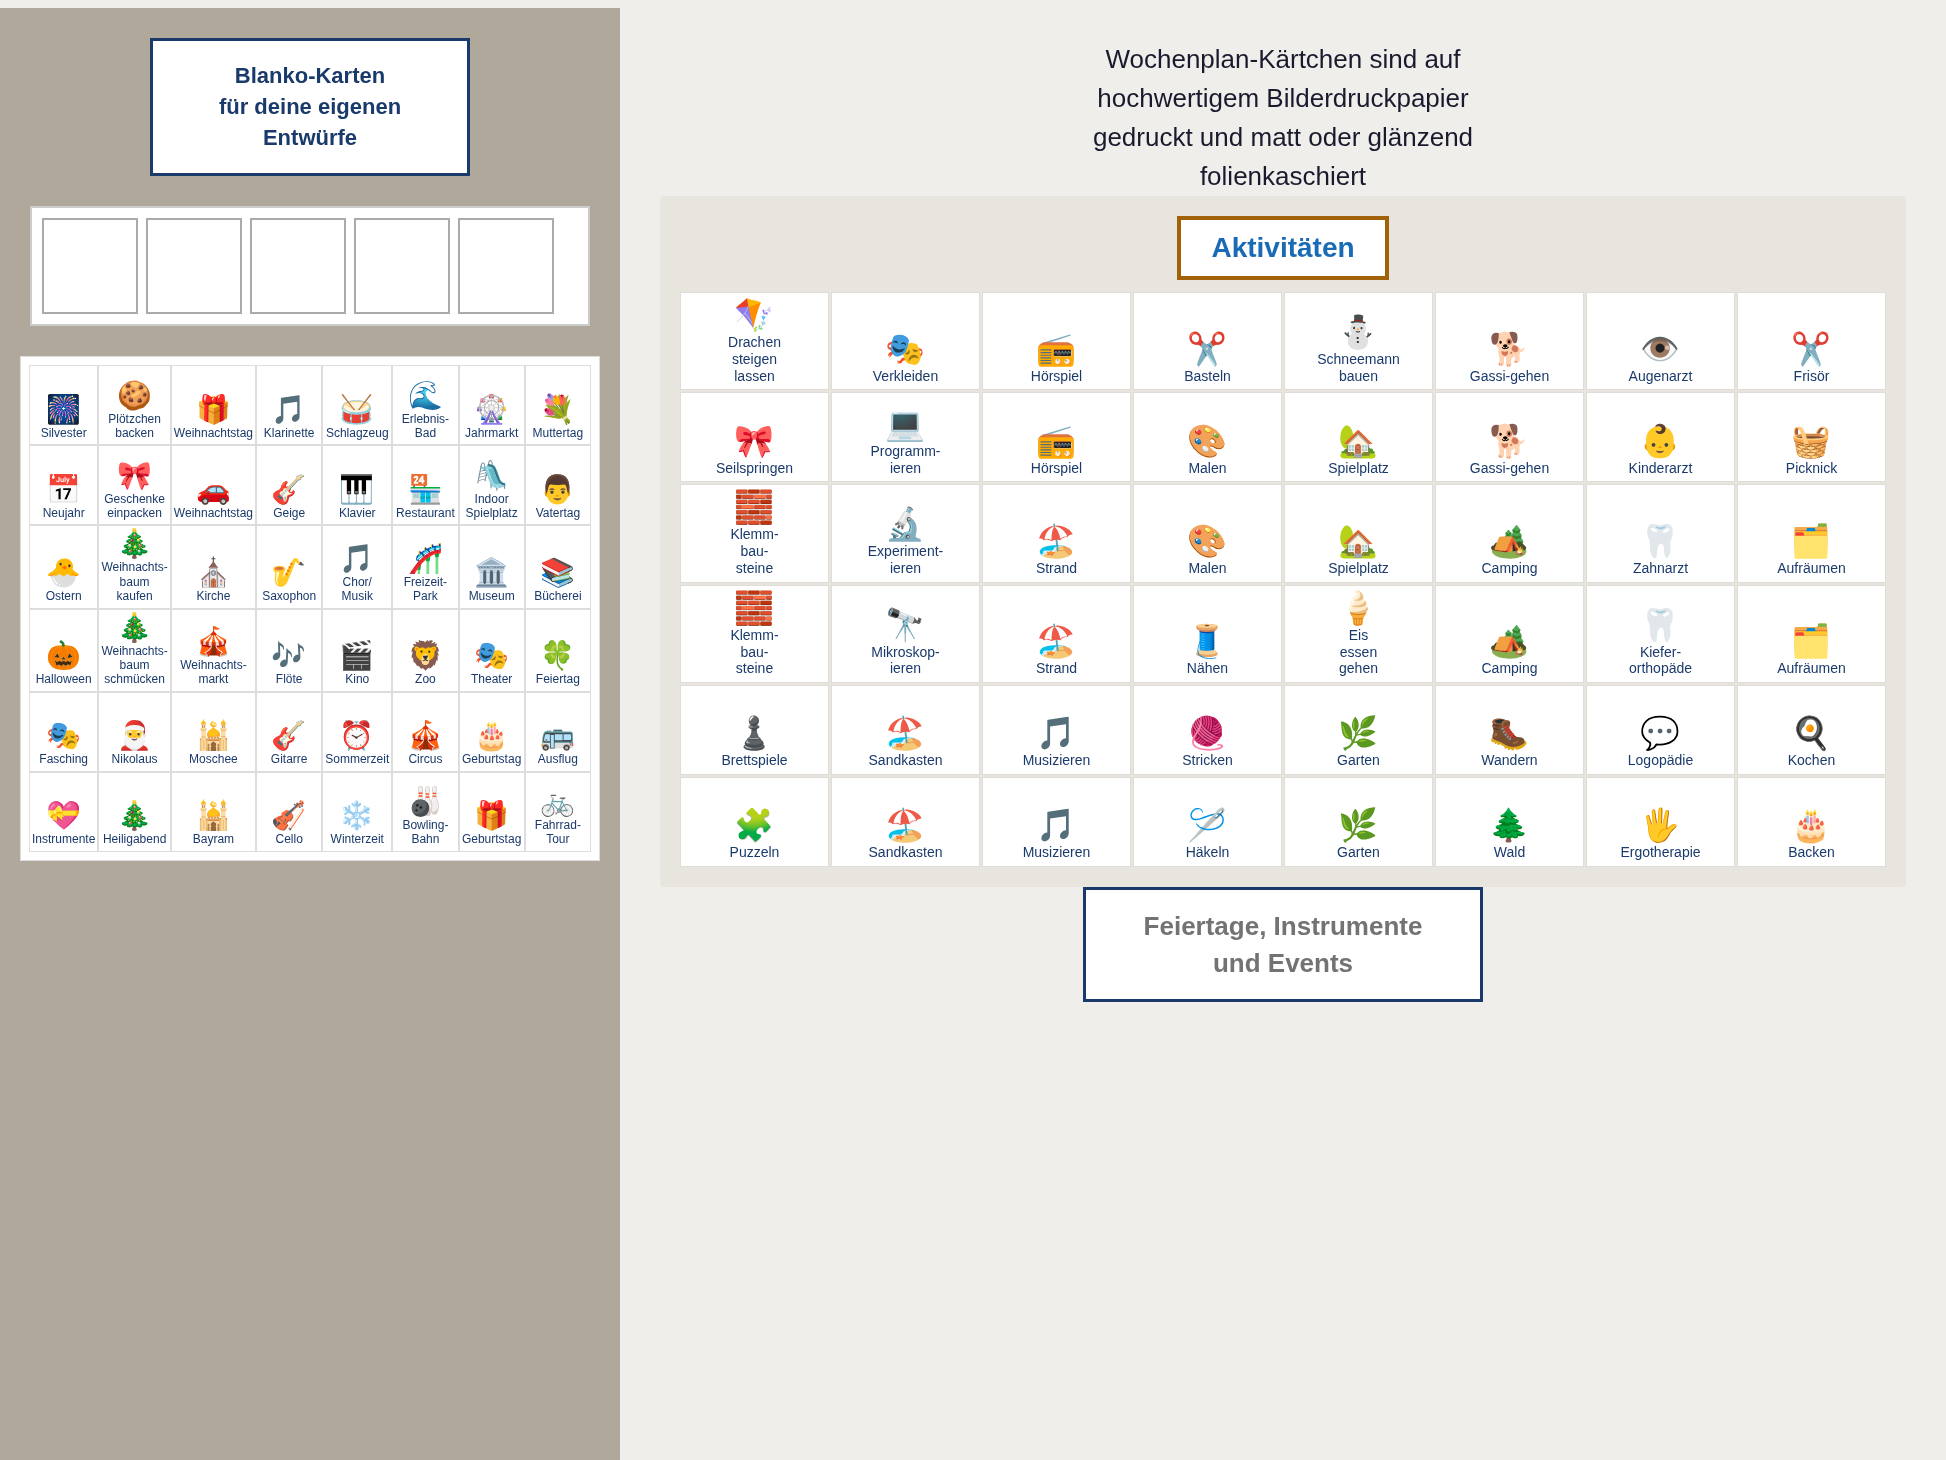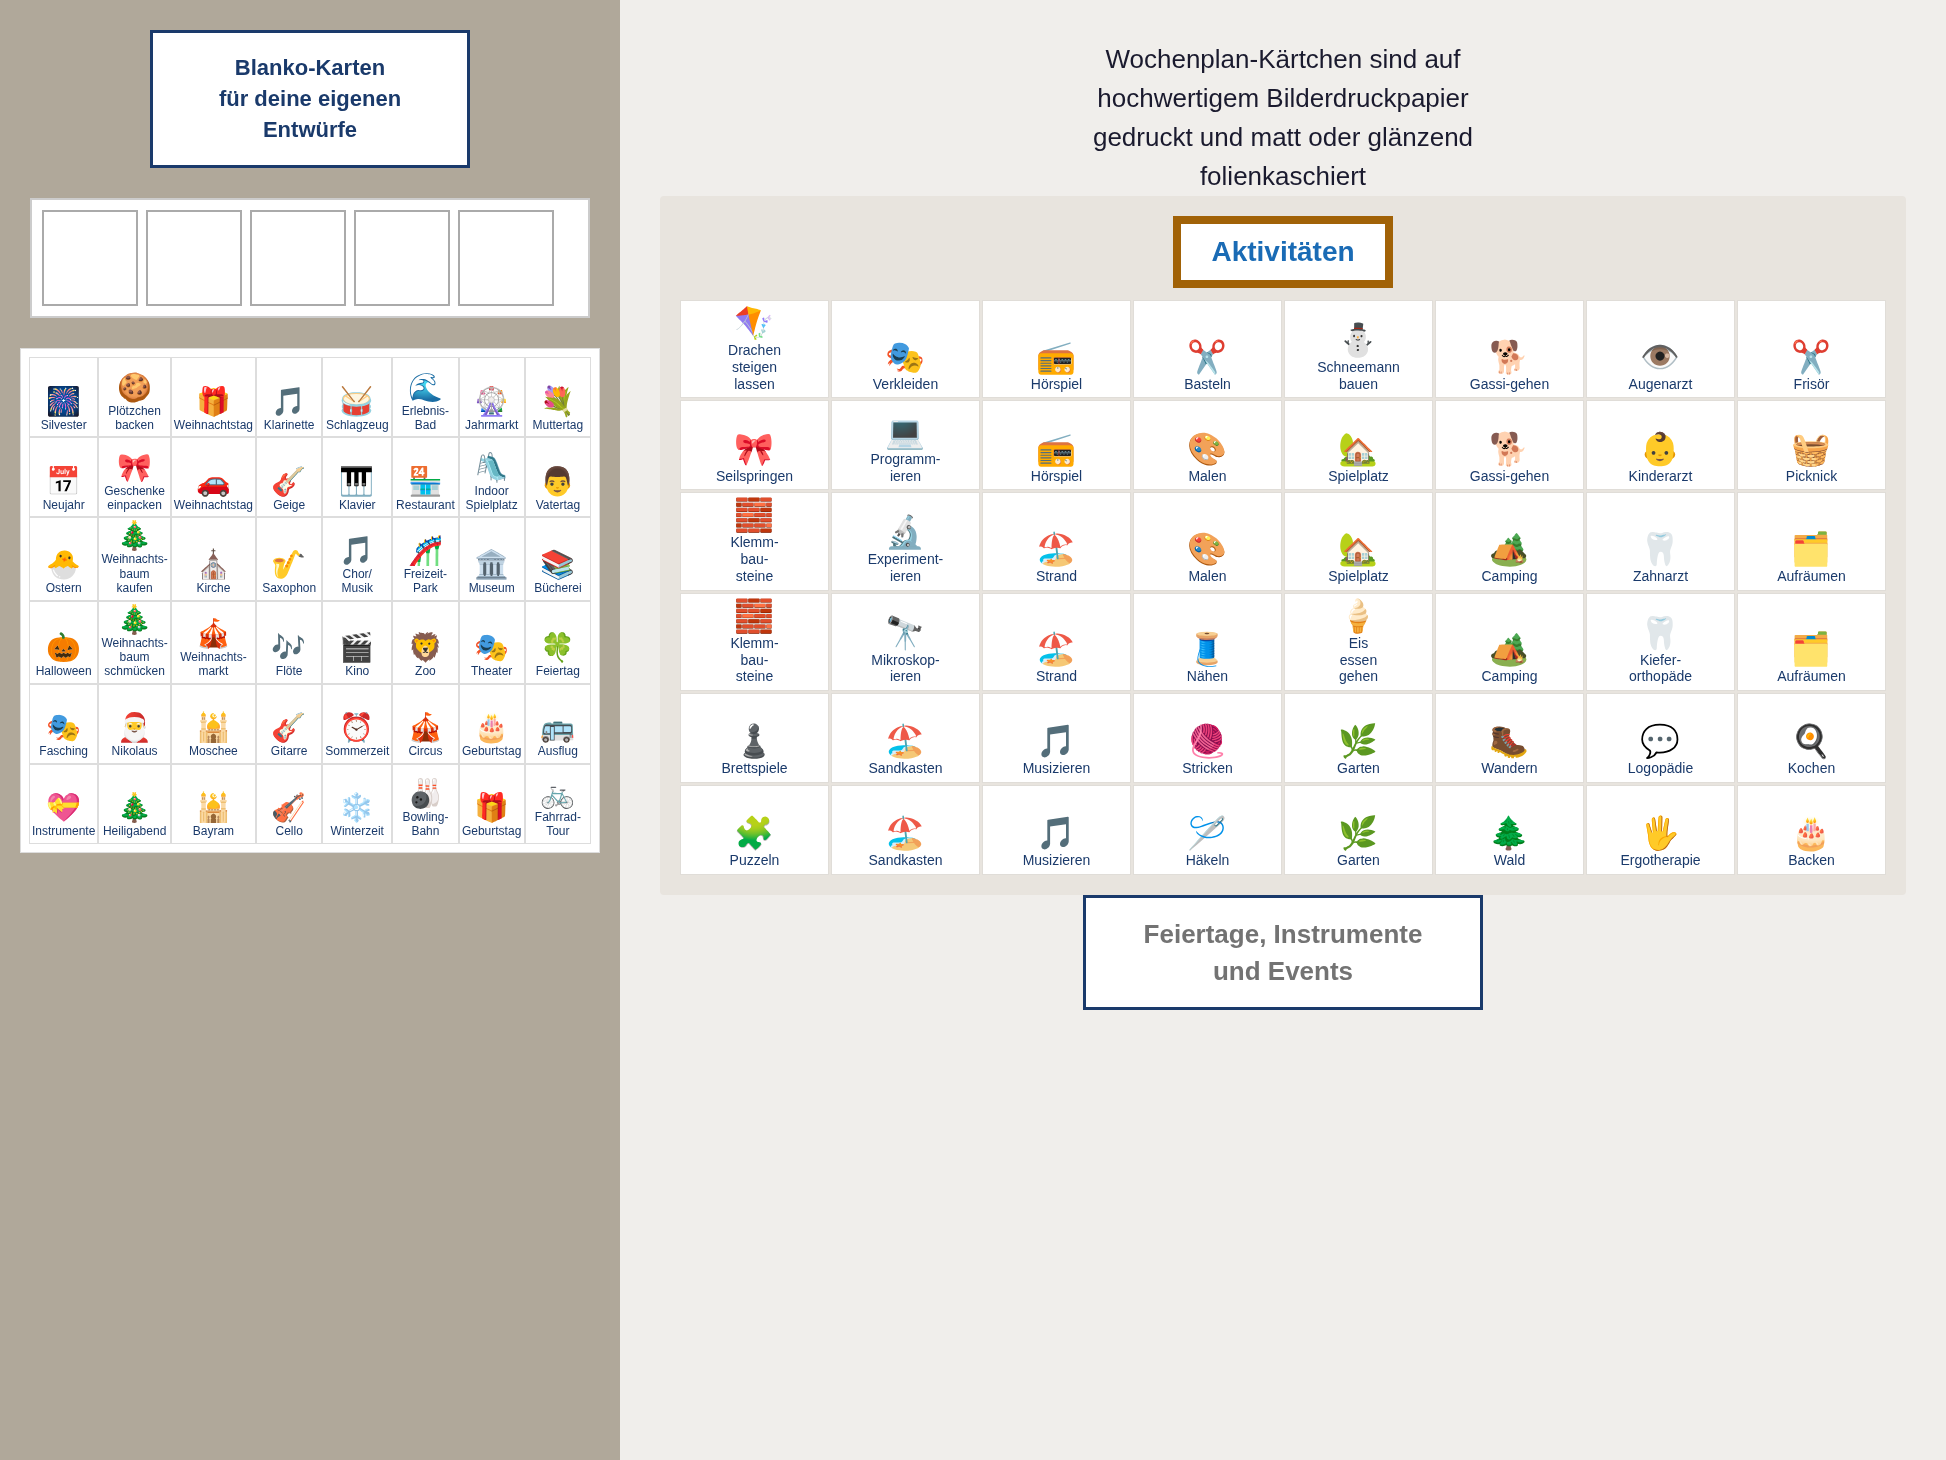--- a/index.html
+++ b/index.html
@@ -15,20 +15,21 @@
     
     .left-panel {
       width: 620px;
       background: #b0a89a;
       padding: 30px 20px;
       display: flex;
       flex-direction: column;
       align-items: center;
       gap: 30px;
       flex-shrink: 0;
+      margin-top: 8px;
     }
 
     .blanko-box {
       border: 3px solid #1a3a6b;
       background: white;
       width: 320px;
       padding: 20px 30px;
       text-align: center;
     }
     .blanko-box h2 {
@@ -110,21 +111,21 @@
       background: #e8e4de;
       border-radius: 4px;
       padding: 20px 20px 20px;
       display: flex;
       flex-direction: column;
       align-items: center;
       gap: 12px;
     }
 
     .section-title-box {
-      border: 8px solid #a16207;
+      border: 4px solid #a16207;
       background: white;
       padding: 12px 30px;
       text-align: left;
     }
     .section-title-box h2 {
       color: #1a6bb5;
       font-size: 28px;
       font-weight: bold;
     }
 

